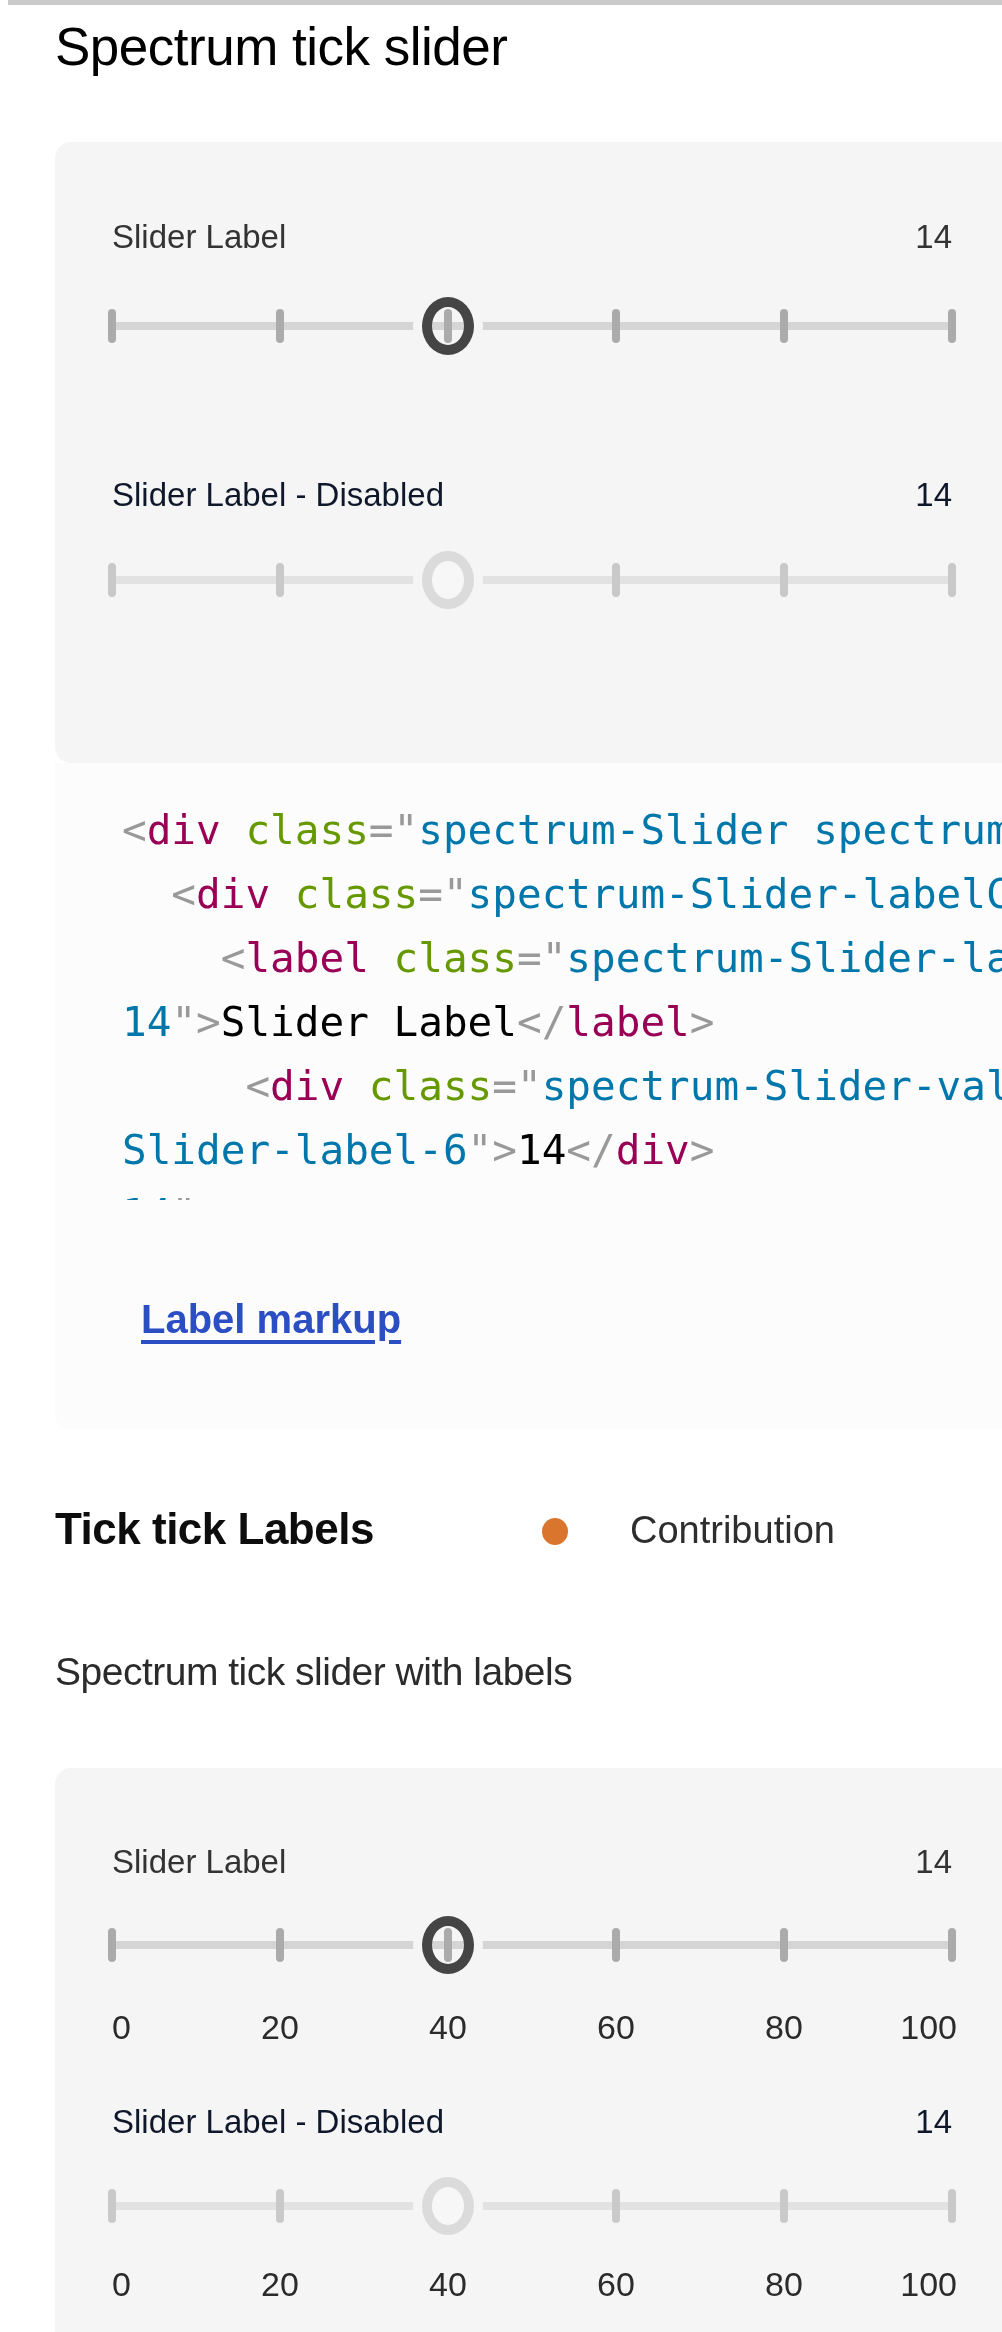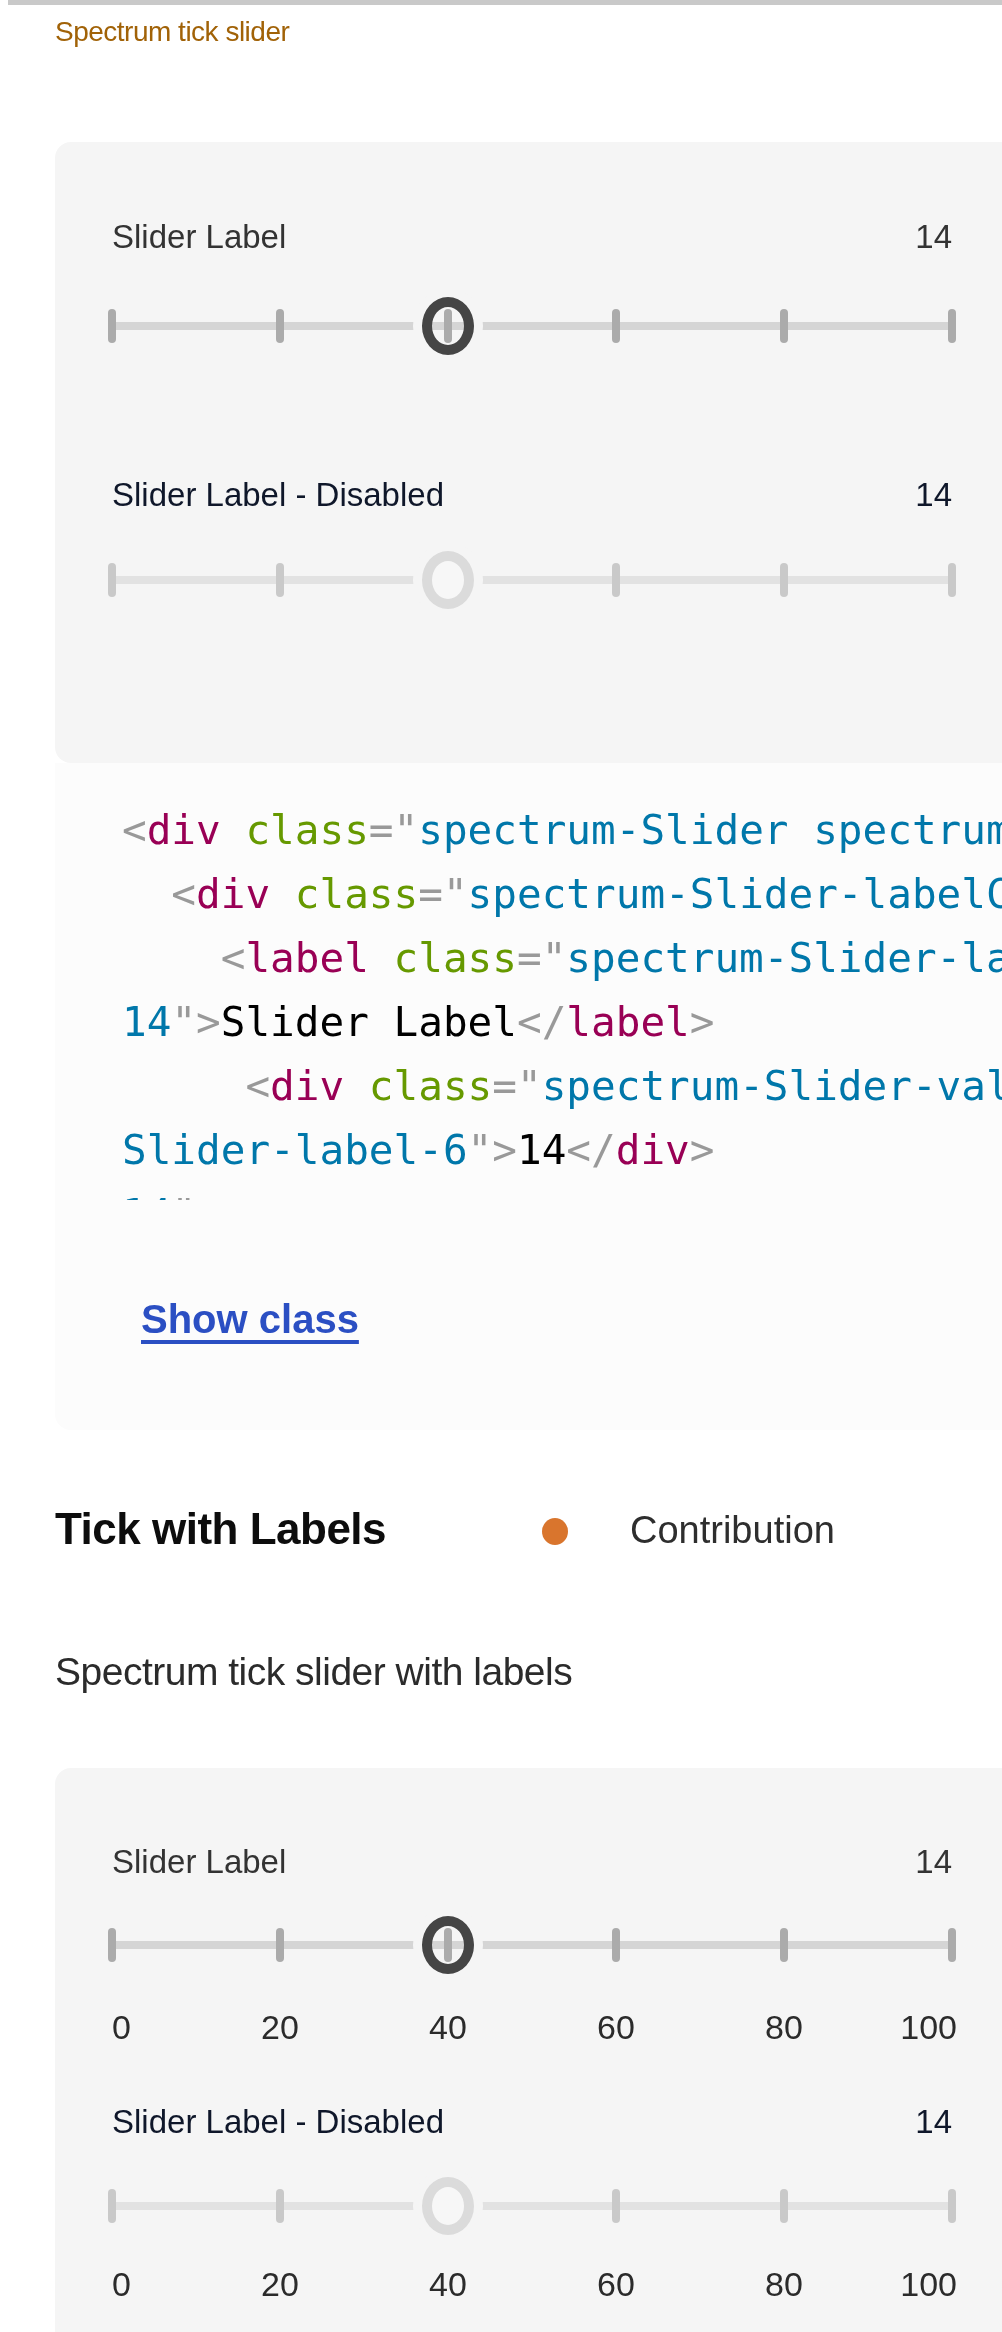--- a/index.html
+++ b/index.html
@@ -1,22 +1,22 @@
 <!DOCTYPE html>
 <html><head>
 <meta charset="utf-8">
 <style>
   * { margin: 0; padding: 0; box-sizing: border-box; }
   html, body { width: 1002px; height: 2332px; background: #ffffff; overflow: hidden; position: relative;
     font-family: "Liberation Sans", sans-serif; }
 
   .top-divider { position: absolute; left: 8px; top: 0; width: 994px; height: 5px; background: #c9c9c9; }
 
-  .page-title { position: absolute; left: 55px; top: 16px; font-size: 28px; font-weight: 400;
-    color: #a16207; letter-spacing: -0.5px; }
+  .page-title { position: absolute; left: 55px; top: 16px; font-size: 53px; font-weight: 400;
+    color: #000000; letter-spacing: -0.5px; }
 
   
   .panel { position: absolute; left: 55px; width: 947px; background: #f5f5f5; }
   .panel-1 { top: 142px; height: 621px; border-radius: 16px 0 0 16px; }
   .panel-2 { top: 1768px; height: 564px; border-radius: 16px 0 0 0; }
 
   .row-label { position: absolute; left: 57px; font-size: 33px; color: #333333; }
   .row-value { position: absolute; right: 50px; font-size: 33px; color: #333333; }
   .dim .row-label, .row-label.dim, .row-value.dim { color: #0f172a; }
 
@@ -106,24 +106,24 @@
 <div class="code-card">
   <div class="code-clip">
     <div class="code-line"><span class="tk-p">&lt;</span><span class="tk-t">div</span><span class="tk-a"> class</span><span class="tk-p">="</span><span class="tk-v">spectrum-Slider spectrum</span></div>
     <div class="code-line"><span class="tk-p">  &lt;</span><span class="tk-t">div</span><span class="tk-a"> class</span><span class="tk-p">="</span><span class="tk-v">spectrum-Slider-labelC</span></div>
     <div class="code-line"><span class="tk-p">    &lt;</span><span class="tk-t">label</span><span class="tk-a"> class</span><span class="tk-p">="</span><span class="tk-v">spectrum-Slider-la</span></div>
     <div class="code-line"><span class="tk-v">14</span><span class="tk-p">"&gt;</span><span class="tk-x">Slider Label</span><span class="tk-p">&lt;/</span><span class="tk-t">label</span><span class="tk-p">&gt;</span></div>
     <div class="code-line"><span class="tk-p">     &lt;</span><span class="tk-t">div</span><span class="tk-a"> class</span><span class="tk-p">="</span><span class="tk-v">spectrum-Slider-valu</span></div>
     <div class="code-line"><span class="tk-v">Slider-label-6</span><span class="tk-p">"&gt;</span><span class="tk-x">14</span><span class="tk-p">&lt;/</span><span class="tk-t">div</span><span class="tk-p">&gt;</span></div>
     <div class="code-line"><span class="tk-v">14</span><span class="tk-p">"&gt;</span></div>
   </div>
-  <a class="show-markup">Show class</a>
+  <a class="show-markup">Label markup</a>
 </div>
 
-<h3 class="section-heading">Tick with Labels</h3>
+<h3 class="section-heading">Tick tick Labels</h3>
 <span class="badge-dot"></span>
 <span class="badge-label">Contribution</span>
 <h2 class="page-subtitle">Spectrum tick slider with labels</h2>
 
 <div class="panel panel-2">
 
   <span class="row-label" style="top:75px">Slider Label</span>
   <span class="row-value" style="top:75px">14</span>
 
   <div class="slider" style="top:143px">

